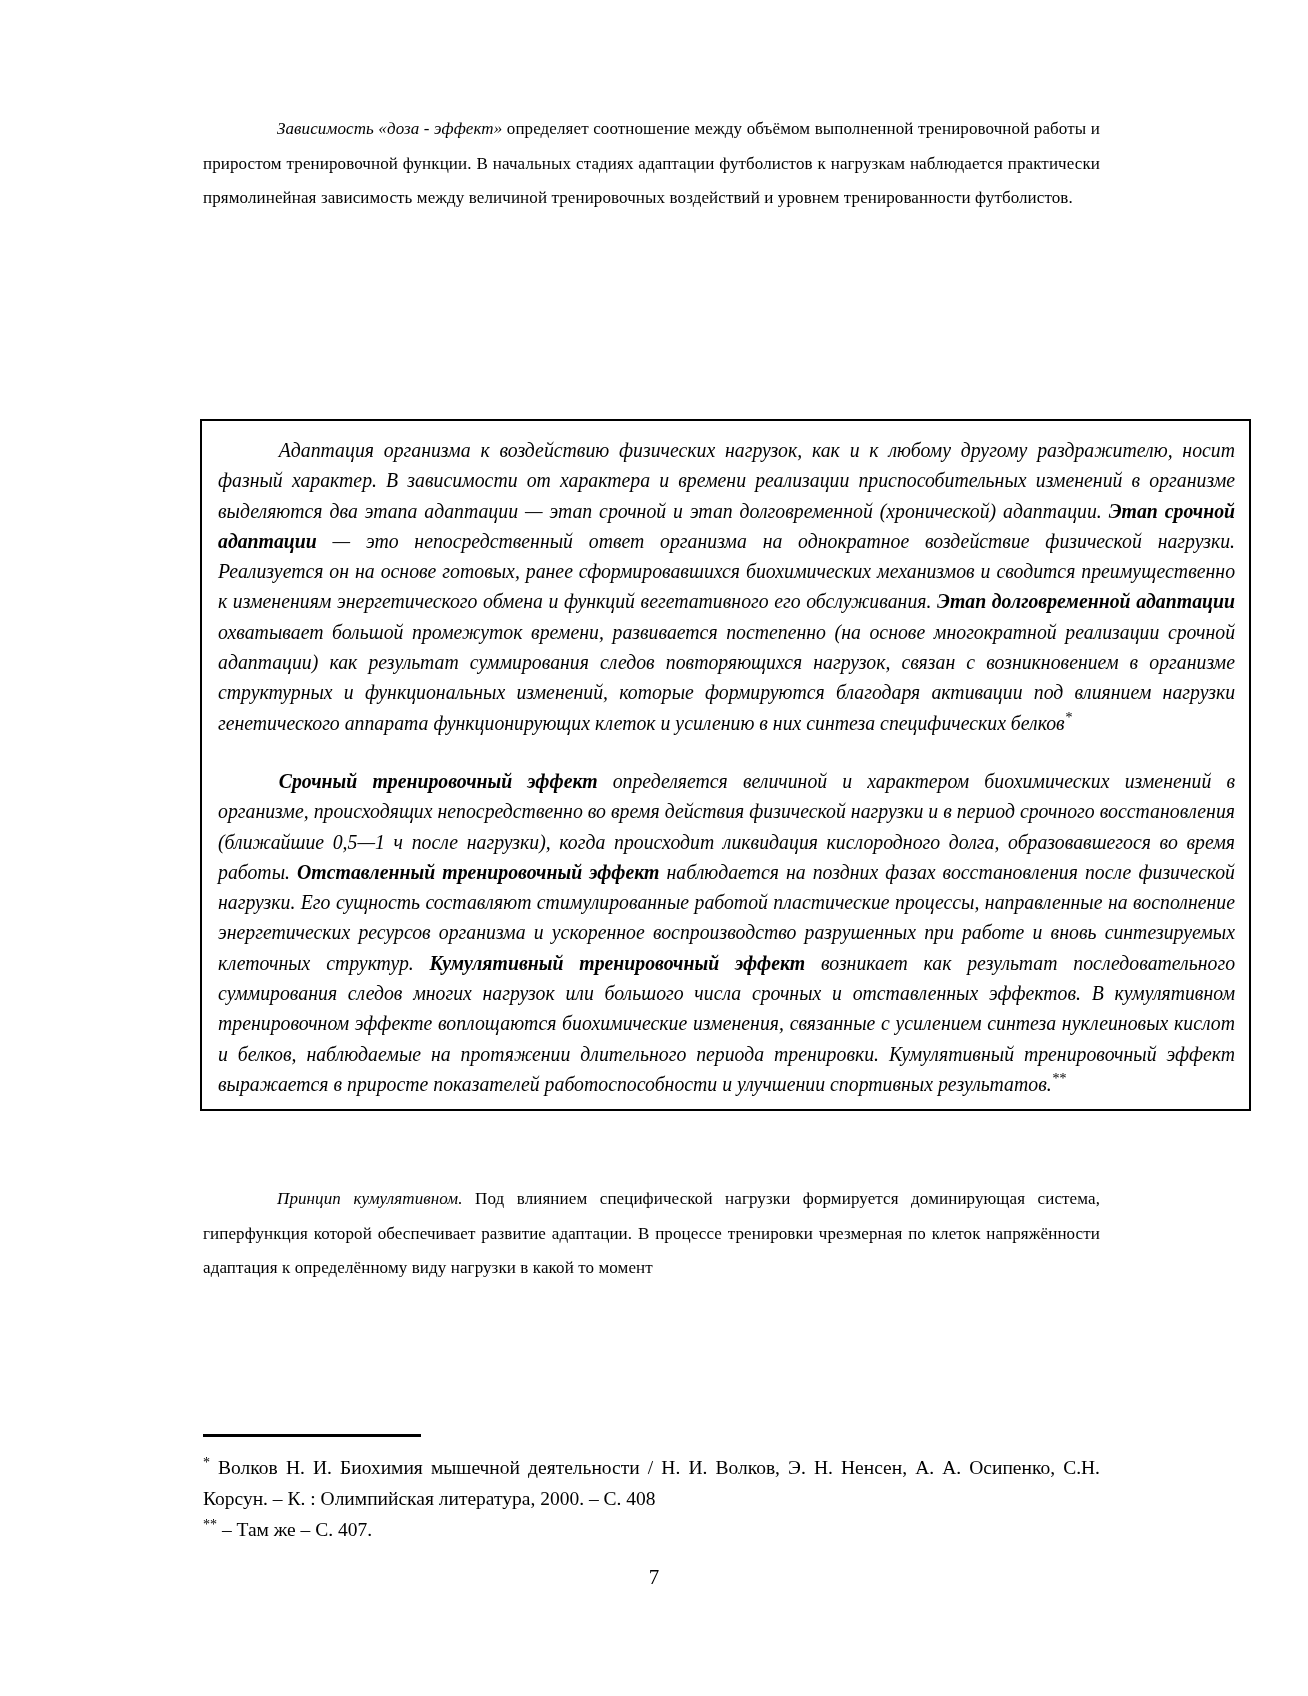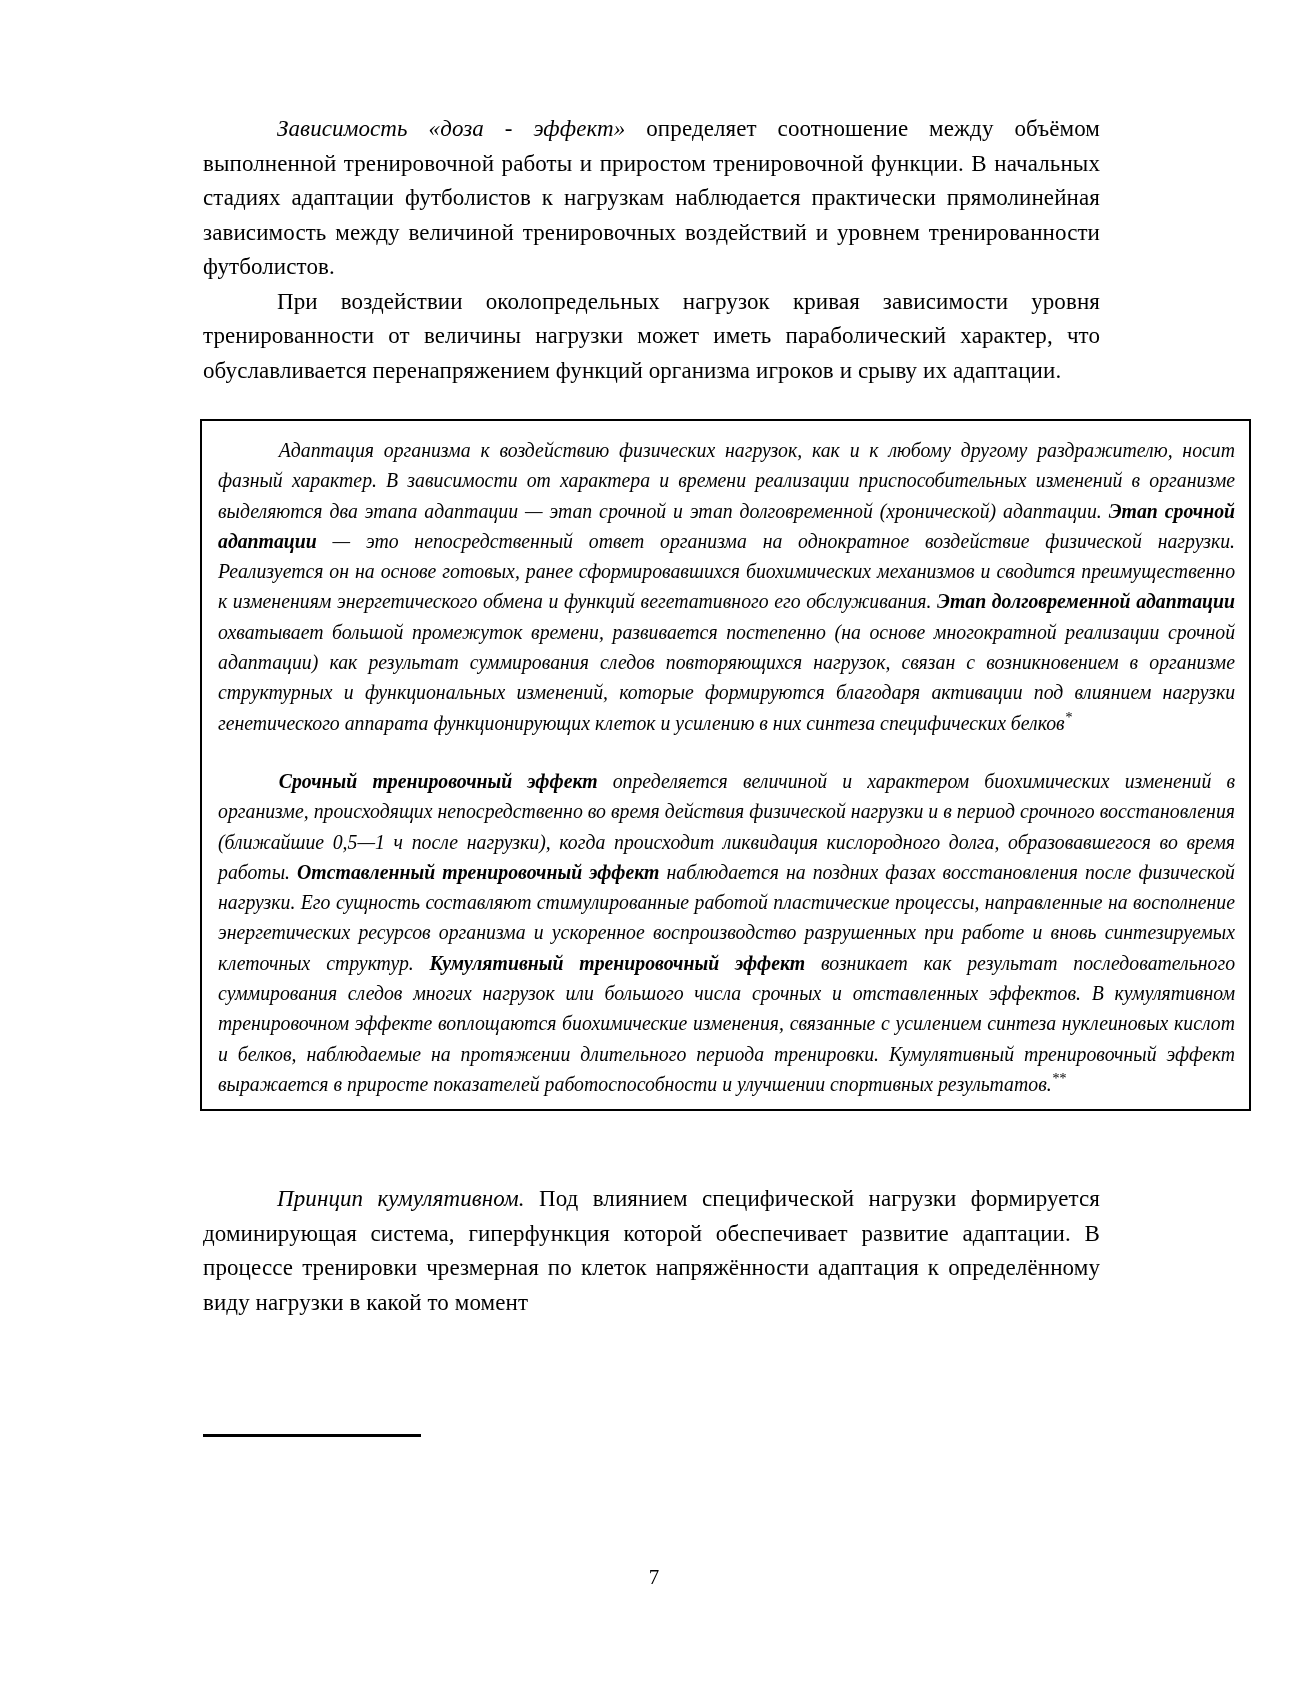--- a/index.html
+++ b/index.html
@@ -23,21 +23,21 @@
     background: #fff;
   }
   .content {
     position: absolute;
     left: 203px;
     top: 112px;
     width: 897px;
   }
   
   .para {
-    font-size: 23px;
+    font-size: 17px;
     line-height: 34.5px;
     text-align: justify;
     text-indent: 74px;
     margin: 0 0 0 0;
     letter-spacing: 0.1px;
   }
   .para i, .para .it { font-style: italic; }
 
   
   .framebox {
@@ -108,34 +108,37 @@
 </style>
 </head>
 <body>
 
 <div class="page">
 
   <div class="content">
 
     <p class="para"><i>Зависимость «доза - эффект»</i><span> определяет соотношение между объёмом выполненной тренировочной работы и приростом тренировочной функции. В начальных стадиях адаптации футболистов к нагрузкам наблюдается практически прямолинейная зависимость между величиной тренировочных воздействий и уровнем тренированности футболистов.</span></p>
 
-    <p class="para"><span>При воздействии околопредельных нагрузок кривая зависимости уровня тренированности от величины нагрузки может иметь параболический характер, что обуславливается перенапряжением функций организма игроков и срыву их адаптации.</span></p>
 
   </div>
 
   <div class="framebox">
 
     <p class="boxpara"><span>Адаптация организма к воздействию физических нагрузок, как и к любому другому раздражителю, носит фазный характер. В зависимости от характера и времени реализации приспособительных изменений в организме выделяются два этапа адаптации — этап срочной и этап долговременной (хронической) адаптации. </span><b>Этап срочной адаптации</b><span> — это непосредственный ответ организма на однократное воздействие физической нагрузки. Реализуется он на основе готовых, ранее сформировавшихся биохимических механизмов и сводится преимущественно к изменениям энергетического обмена и функций вегетативного его обслуживания. </span><b>Этап долговременной адаптации</b><span> охватывает большой промежуток времени, развивается постепенно (на основе многократной реализации срочной адаптации) как результат суммирования следов повторяющихся нагрузок, связан с возникновением в организме структурных и функциональных изменений, которые формируются благодаря активации под влиянием нагрузки генетического аппарата функционирующих клеток и усилению в них синтеза специфических белков</span><span class="sup">*</span></p>
 
     <p class="boxpara"><b>Срочный тренировочный эффект</b><span> определяется величиной и характером биохимических изменений в организме, происходящих непосредственно во время действия физической нагрузки и в период срочного восстановления (ближайшие 0,5—1 ч после нагрузки), когда происходит ликвидация кислородного долга, образовавшегося во время работы. </span><b>Отставленный тренировочный эффект</b><span> наблюдается на поздних фазах восстановления после физической нагрузки. Его сущность составляют стимулированные работой пластические процессы, направленные на восполнение энергетических ресурсов организма и ускоренное воспроизводство разрушенных при работе и вновь синтезируемых клеточных структур. </span><b>Кумулятивный тренировочный эффект</b><span> возникает как результат последовательного суммирования следов многих нагрузок или большого числа срочных и отставленных эффектов. В кумулятивном тренировочном эффекте воплощаются биохимические изменения, связанные с усилением синтеза нуклеиновых кислот и белков, наблюдаемые на протяжении длительного периода тренировки. Кумулятивный тренировочный эффект выражается в приросте показателей работоспособности и улучшении спортивных результатов.</span><span class="sup">**</span></p>
 
   </div>
 
   <div class="lower">
     <p class="para"><i>Принцип кумулятивном.</i><span> Под влиянием специфической нагрузки формируется доминирующая система, гиперфункция которой обеспечивает развитие адаптации. В процессе тренировки чрезмерная по клеток напряжённости адаптация к определённому виду нагрузки в какой то момент</span></p>
   </div>
 
   <div class="fnrule"></div>
 
+  <div class="footnotes">
+    <p class="fn"><span class="sup">*</span><span> Волков Н. И. Биохимия мышечной деятельности / Н. И. Волков, Э. Н. Ненсен, А. А. Осипенко, С.Н. Корсун. – К. : Олимпийская литература, 2000. – С. 408</span></p>
+    <p class="fn nojust"><span class="sup">**</span><span> – Там же – С. 407.</span></p>
+  </div>
 
   <div class="pagenum">7</div>
 
 </div>
 
 </body></html>

